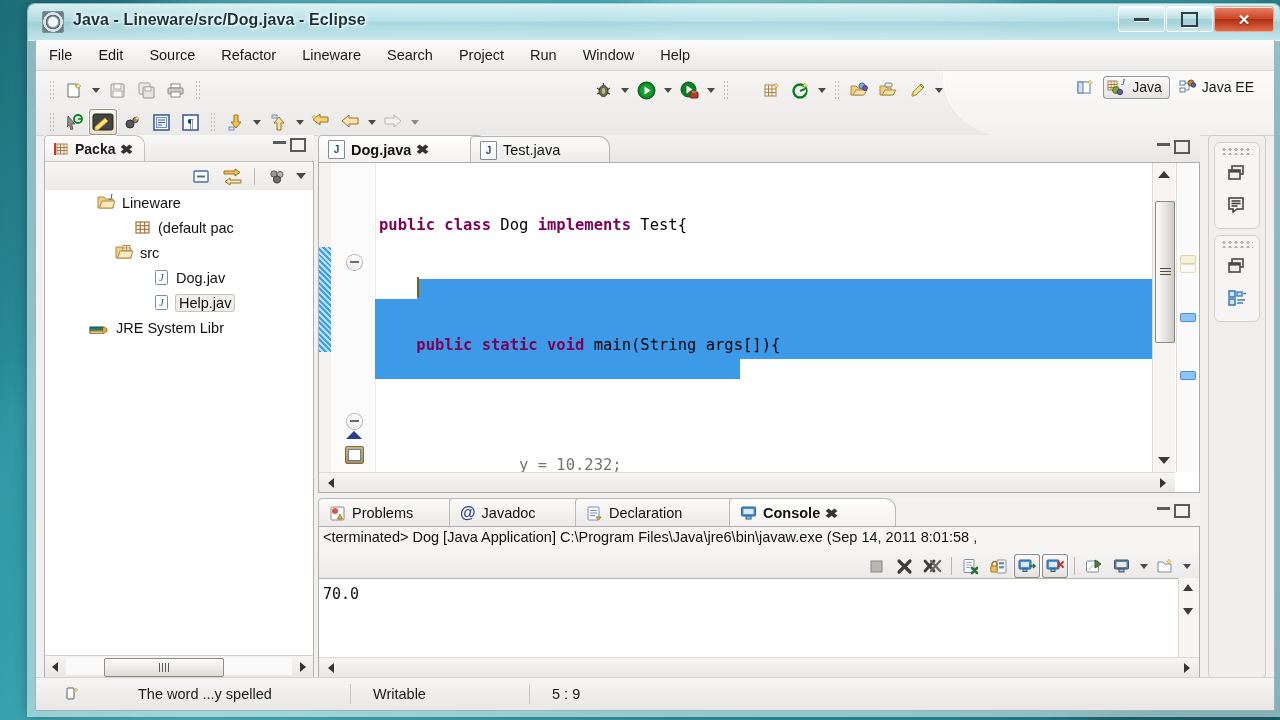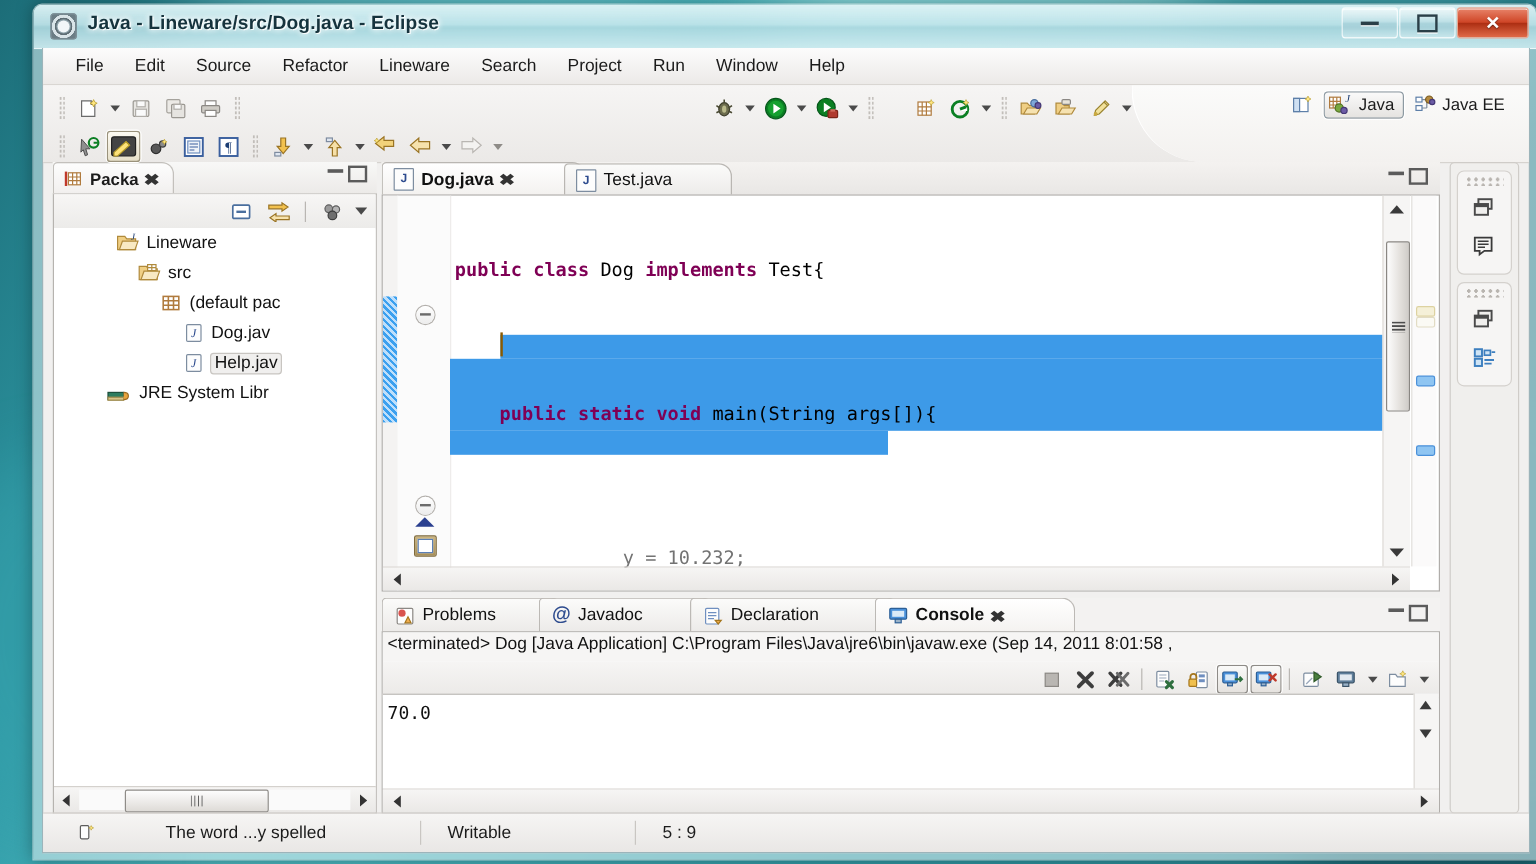--- a/index.html
+++ b/index.html
@@ -62,21 +62,21 @@
   .gl-max{width:13px;height:11px;border:2px solid #2a3f48;box-shadow:0 1px 0 #fff;}
   .gl-close{color:#fff;font-size:15px;font-weight:bold;text-shadow:0 1px 1px rgba(0,0,0,.45);line-height:1;}
 
   
   .client{
     position:absolute;left:7px;top:36px;width:1238px;height:670px;
     background:#f1f0ef;border:1px solid #9cb4ba;border-top:none;
   }
   .menubar{
     height:30px;background:linear-gradient(180deg,#fcfcfc,#eceae8);
-    border-bottom:1px solid #d9d6d2;display:flex;align-items:center;padding-left:14px;
+    border-bottom:1px solid #d9d6d2;display:flex;align-items:center;
   }
   .menu-item{
     font-size:14.5px;color:#1b1b1b;padding:3px 13px;border-radius:3px;cursor:default;white-space:nowrap;
   }
 
   .coolbar{
     background:linear-gradient(180deg,#f6f5f4,#ebe9e7);
     border-bottom:1px solid #d6d3cf;position:relative;height:64px;
   }
   .tbrow{display:flex;align-items:center;height:32px;padding-left:8px;gap:1px;}
@@ -515,36 +515,36 @@
 
             <div class="tnode" style="padding-left:52px">
               <svg width="19" height="17" viewBox="0 0 19 17">
                   <path d="M1 14V3h6l1.6 2H16v9z" fill="#f0cf84" stroke="#b08a3c"></path>
                   <path d="M2.5 14L5 7h13l-2.5 7z" fill="#f8e9c3" stroke="#b08a3c"></path>
                   <text x="12" y="6" font-size="8" fill="#1b3c72" font-family="serif" font-style="italic">J</text>
                 </svg>
               <span class="tlabel">Lineware</span>
             </div>
 
+            <div class="tnode" style="padding-left:88px">
+              <svg width="19" height="17" viewBox="0 0 19 17">
+                  <rect x="3" y="3" width="13" height="11" fill="#fff" stroke="#b07b3e" stroke-width="1.3"></rect>
+                  <path d="M3 6.7h13M3 10.3h13M7.3 3v11M11.6 3v11" stroke="#b07b3e" stroke-width="1.3"></path>
+                </svg>
+              <span class="tlabel">(default pac</span>
+            </div>
+
             <div class="tnode" style="padding-left:70px">
               <svg width="19" height="17" viewBox="0 0 19 17">
                   <path d="M1 14V3h6l1.6 2H16v9z" fill="#f0cf84" stroke="#b08a3c"></path>
                   <path d="M2.5 14L5 7h13l-2.5 7z" fill="#f8e9c3" stroke="#b08a3c"></path>
                   <rect x="8" y="1.5" width="7" height="5" fill="#fff" stroke="#b08a3c"></rect>
                   <path d="M8 4h7M11.5 1.5v5" stroke="#b08a3c"></path>
                 </svg>
               <span class="tlabel">src</span>
-            </div>
-
-            <div class="tnode" style="padding-left:88px">
-              <svg width="19" height="17" viewBox="0 0 19 17">
-                  <rect x="3" y="3" width="13" height="11" fill="#fff" stroke="#b07b3e" stroke-width="1.3"></rect>
-                  <path d="M3 6.7h13M3 10.3h13M7.3 3v11M11.6 3v11" stroke="#b07b3e" stroke-width="1.3"></path>
-                </svg>
-              <span class="tlabel">(default pac</span>
             </div>
 
             <div class="tnode" style="padding-left:108px">
               <svg width="17" height="17" viewBox="0 0 17 17">
                   <rect x="2.5" y="1.5" width="12" height="14" rx="1" fill="#fdfdfd" stroke="#7d8da0"></rect>
                   <text x="8.5" y="12" font-size="10" text-anchor="middle" fill="#2d4b8e" font-family="serif" font-style="italic">J</text>
                 </svg>
               <span class="tlabel">Dog.jav</span>
             </div>
 

